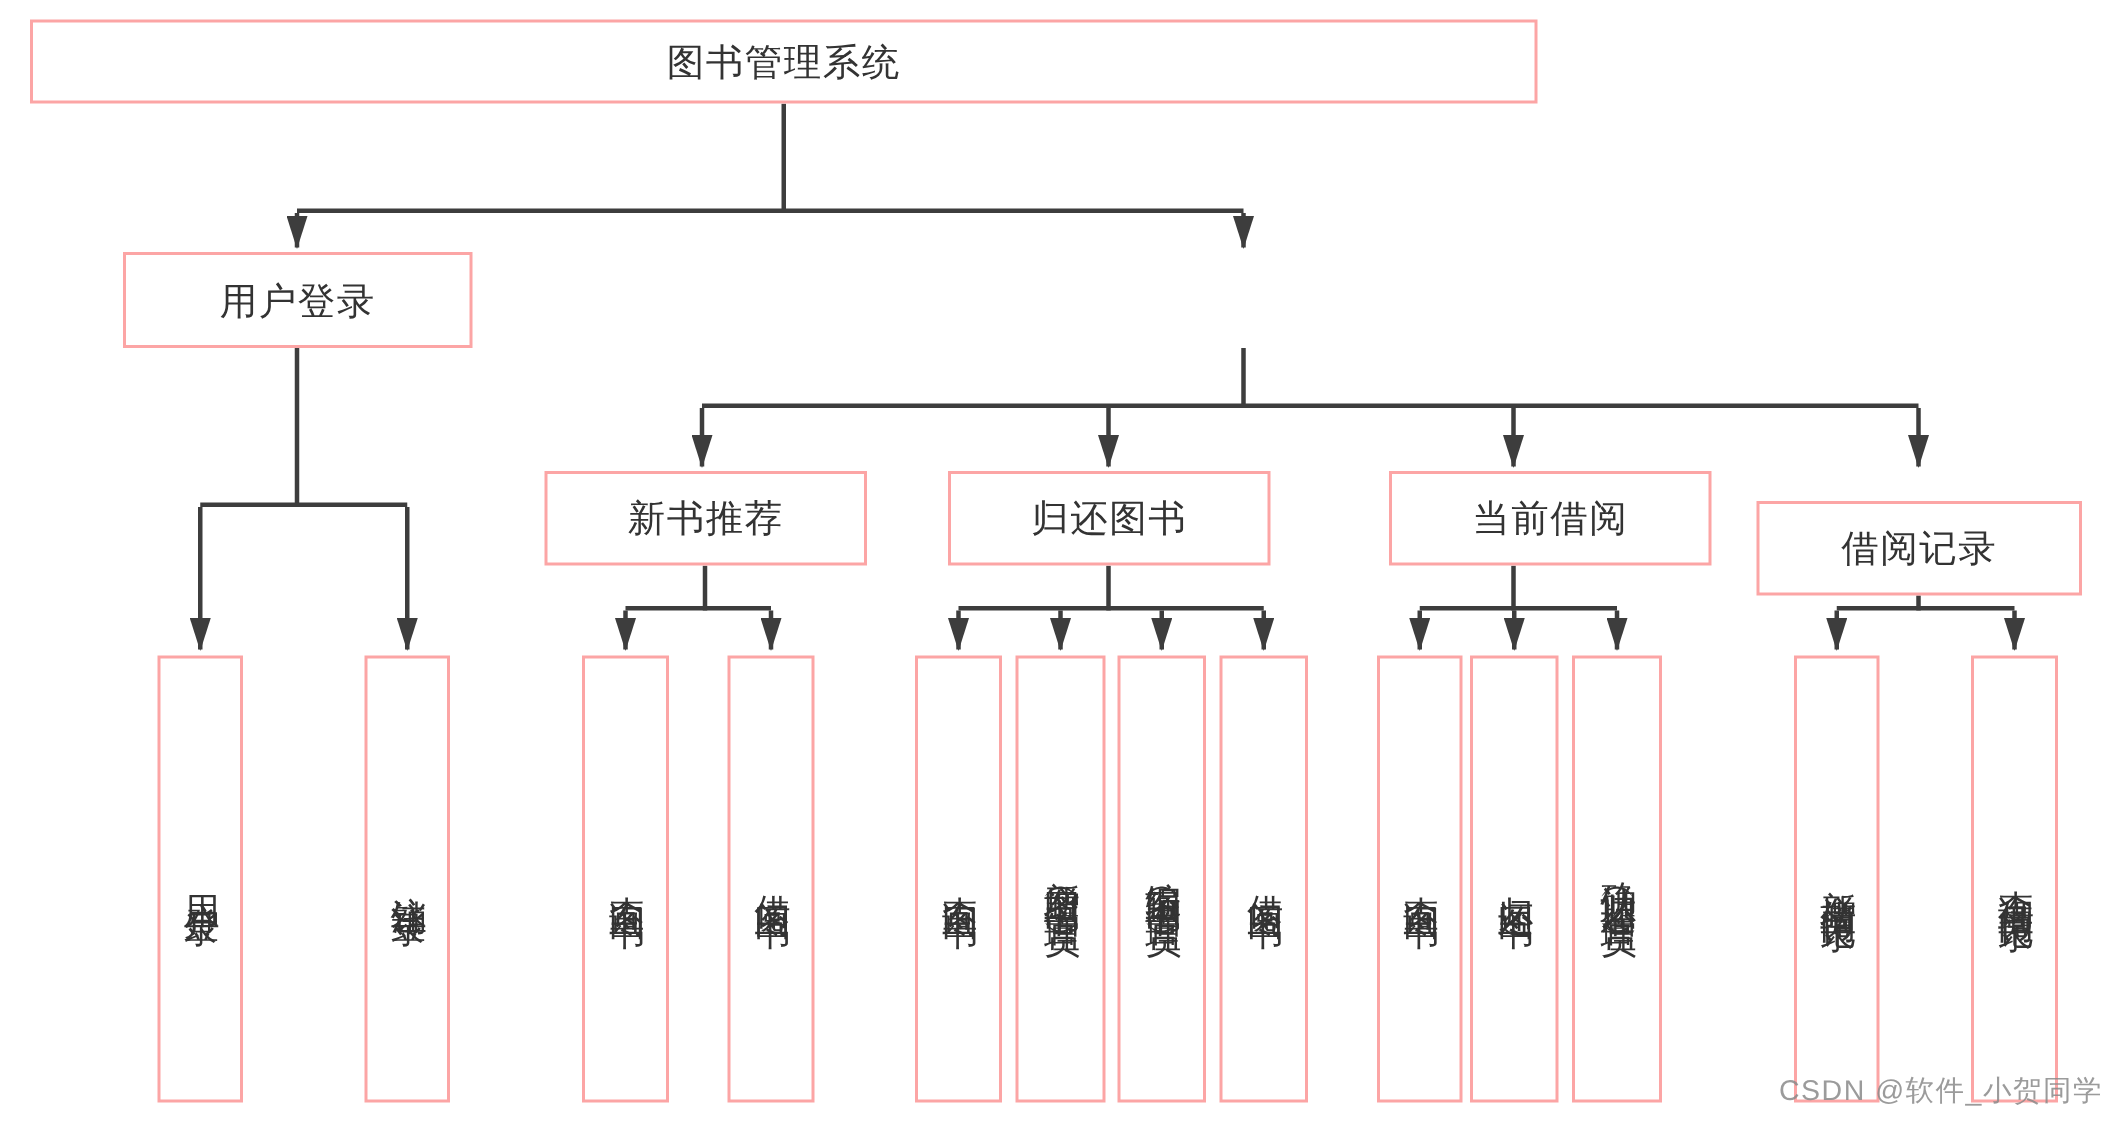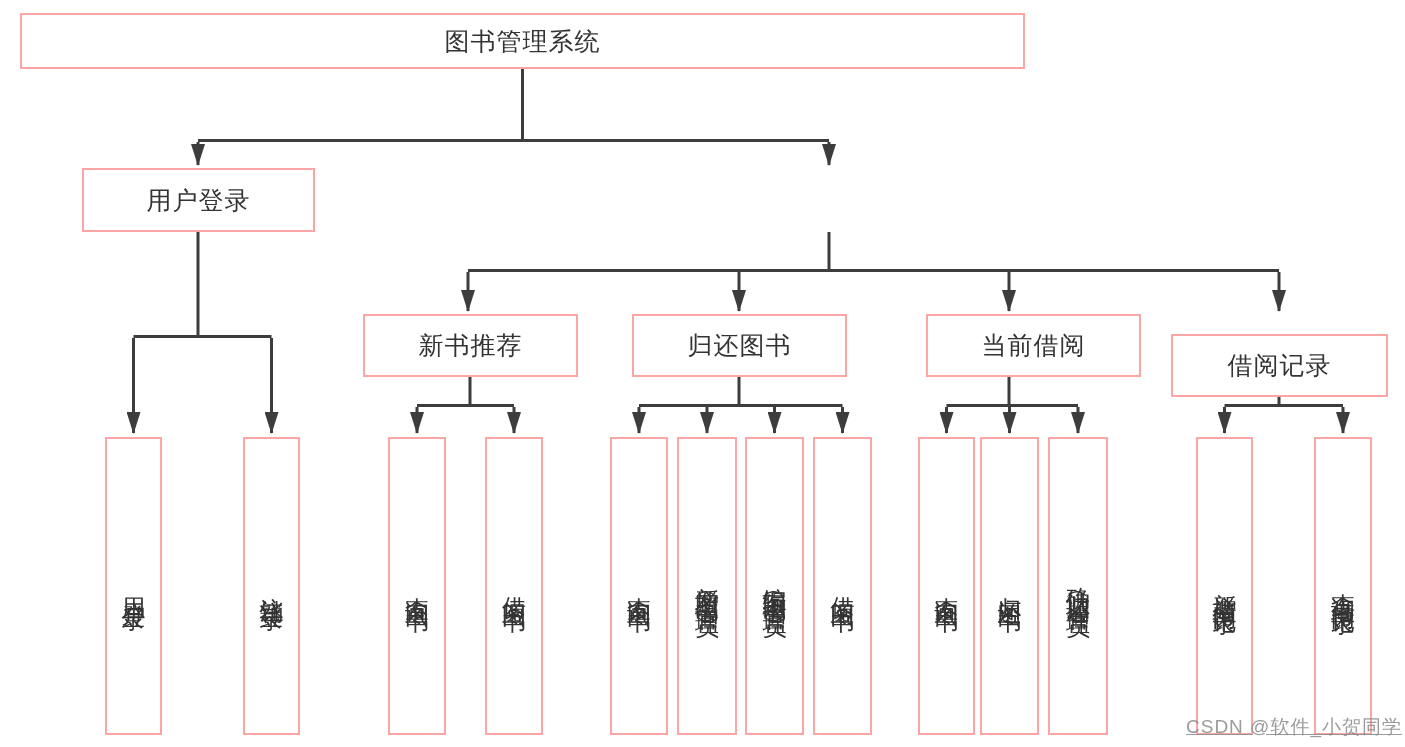--- a/index.html
+++ b/index.html
@@ -71,21 +71,20 @@
   #leaf-br-query        { left: 1314px; width: 58px; }
   .watermark {
     position: absolute;
     left: 1186px;
     top: 714px;
     font-size: 19px;
     color: rgba(138, 138, 138, 0.85);
     letter-spacing: 1px;
     z-index: 5;
     white-space: nowrap;
-    text-decoration: underline;
   }
 </style>
 </head>
 <body>
 
 <div class="canvas">
 
   <svg class="connectors" width="1405" height="747" viewBox="0 0 1405 747" xmlns="http://www.w3.org/2000/svg">
     <defs>
       <marker id="arrowhead" viewBox="0 0 22 14" refX="21" refY="7" markerWidth="22" markerHeight="14" orient="auto" markerUnits="userSpaceOnUse">

